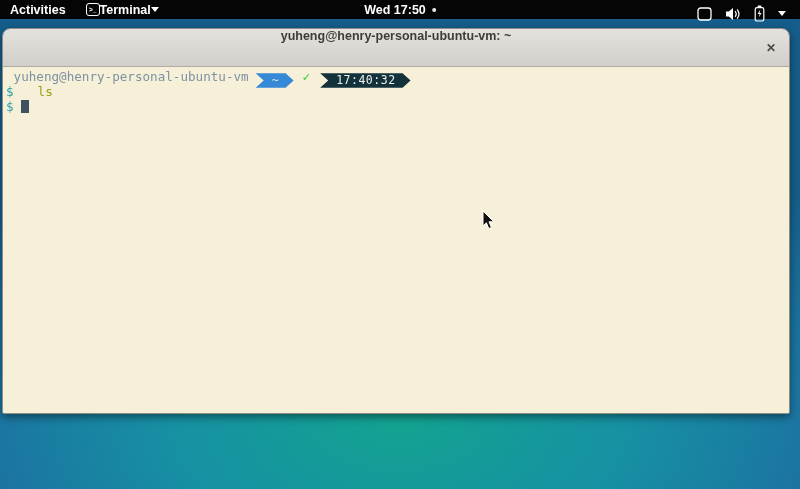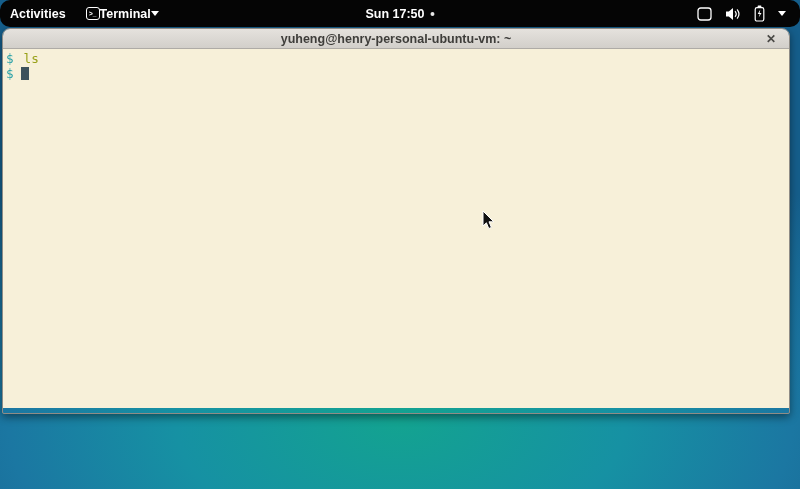--- a/index.html
+++ b/index.html
@@ -2,61 +2,61 @@
 <html style="--topbar-bg: #050505; --terminal-bg: #f7f0d9; --accent-blue: #3689d6; --prompt-dark: #14323c; --prompt-user: #7d92a2; --check-green: #35cc35; --dir-teal: #2aa1a8; --cmd-olive: #98a018; --cursor-col: #3d525c; --desktop-center: #13a390; --desktop-edge: #155e8b;"><head>
 <meta charset="utf-8">
 <style>
   * { margin:0; padding:0; box-sizing:border-box; }
   html,body { width:800px; height:489px; overflow:hidden; }
   body { font-family:"Liberation Sans", sans-serif; position:relative;
          background: radial-gradient(ellipse 560px 320px at 50% 86%,
                      var(--desktop-center) 0%, #1691a3 40%, #1b77a2 70%, var(--desktop-edge) 100%); }
 
   
-  .topbar { position:absolute; left:0; top:0; width:800px; height:27px;
+  .topbar { position:absolute; left:0; top:0; width:800px; height:19px;
             background:var(--topbar-bg); color:#fff; display:flex; align-items:center;
-            font-size:12.5px; font-weight:700; z-index:30;border-radius:10px; }
+            font-size:12.5px; font-weight:700; z-index:30; }
   .tb-left { display:flex; align-items:center; }
   .tb-item { padding:0 10px; height:27px; display:flex; align-items:center; cursor:default; }
   .app-ind { gap:0; }
   .term-ic { width:14px; height:13px; border:1px solid #fff; border-radius:3px;
              display:inline-flex; align-items:center; justify-content:center; }
   .term-ic-txt { font-size:6.5px; font-weight:700; letter-spacing:0; transform:translateY(-.5px); }
   .chev-dn { width:0; height:0; border-left:4px solid transparent; border-right:4px solid transparent;
              border-top:5px solid #fff; display:inline-block; }
   .tb-center { position:absolute; left:50%; transform:translateX(-50%); height:27px;
                display:flex; align-items:center; gap:6px; }
   .notif-dot { width:4px; height:4px; border-radius:50%; background:#e8e8e8; display:inline-block; }
   .tb-right { position:absolute; right:8px; top:0; height:27px; display:flex; align-items:center; gap:13px; padding:0 6px; }
 
   
   .window { position:absolute; left:2px; top:28px; width:788px; height:386px;
             border:1px solid #8f8c86; border-radius:8px 8px 2px 2px;
             box-shadow:0 3px 9px rgba(0,0,0,.45); overflow:hidden; z-index:10; }
-  .titlebar { height:20px; background:linear-gradient(#e5e2dd,#d2cfca);
+  .titlebar { height:38px; background:linear-gradient(#e5e2dd,#d2cfca);
               border-bottom:1px solid #aeaba6; position:relative;
-              display:flex; align-items:center; justify-content:center; }
+              display:flex; align-items:flex-start; justify-content:center; }
   .titlebar .title { font-size:12.5px; font-weight:700; color:#3e3d3a; }
   .close-btn { position:absolute; right:13px; top:50%; transform:translateY(-50%);
                font-size:12px; font-weight:700; color:#4a4946; cursor:default; line-height:1; }
   .term { height:359px; background:var(--terminal-bg); padding:3px 0 0 3px;
           font-family:"DejaVu Sans Mono","Liberation Mono",monospace;
           font-size:12.6px; line-height:14.9px; color:#444; }
   .row { white-space:pre; height:14.9px; }
 
   
   .puser { color:var(--prompt-user); padding-left:7.6px; }
   .pl { display:inline-flex; align-items:center; height:14.5px; vertical-align:-3px;
         font-size:11.5px; padding:0 15px 0 16px;
         clip-path:polygon(0 0, calc(100% - 8px) 0, 100% 50%, calc(100% - 8px) 100%, 0 100%, 8px 50%); }
   .pl.blue { background:var(--accent-blue); color:#cfe6f7; margin-left:7px; }
   .pl.dark { background:var(--prompt-dark); color:#ecf2ec; margin-left:5px; letter-spacing:.5px; }
   .pcheck { color:var(--check-green); font-weight:700; margin:0 5px 0 9px; }
   .dollar { color:var(--dir-teal); }
-  .cmd { color:var(--cmd-olive); margin-left:10px;text-align:right; }
+  .cmd { color:var(--cmd-olive); margin-left:24px;text-align:right; }
   .dirs { color:var(--dir-teal); }
   .cursor { display:inline-block; width:7.6px; height:13.5px; background:var(--cursor-col);
             vertical-align:-2.5px; margin-left:7.6px; }
 
   .mouse { position:absolute; left:482px; top:211px; z-index:40; }
 </style>
 </head>
 <body>
 
 <div class="topbar">
@@ -65,21 +65,21 @@
     <div class="tb-item app-ind">
       <span class="term-ic">
           <span class="term-ic-txt">&gt;_</span>
         </span>
       <span>Terminal</span>
       <span class="chev-dn"></span>
     </div>
   </div>
 
   <div class="tb-center">
-    <span>Sun 17:50</span>
+    <span>Wed 17:50</span>
     <span class="notif-dot"></span>
   </div>
 
   <div class="tb-right">
     <svg width="15" height="14" viewBox="0 0 15 14">
       <rect x="1" y="1" width="13" height="12" rx="2.8" fill="none" stroke="#fff" stroke-width="1.3"></rect>
     </svg>
     <svg width="16" height="14" viewBox="0 0 16 14">
       <path d="M1 4.6h2.8L8 1v12L3.8 9.4H1z" fill="#fff"></path>
       <path d="M10.3 4.5a4.1 4.1 0 0 1 0 5" stroke="#fff" fill="none" stroke-width="1.2" stroke-linecap="round"></path>
@@ -94,20 +94,21 @@
   </div>
 </div>
 
 <div class="window">
   <div class="titlebar">
     <span class="title">yuheng@henry-personal-ubuntu-vm: ~</span>
     <span class="close-btn">✕</span>
   </div>
 
   <div class="term">
+    <div class="row"><span class="puser">yuheng@henry-personal-ubuntu-vm</span><span class="pl blue">~</span><span class="pcheck">✓</span><span class="pl dark">17:40:32</span></div>
 
     <div class="row"><span class="dollar">$</span><span class="cmd">ls</span></div>
 
 
 
     <div class="row"><span class="dollar">$</span><span class="cursor"></span></div>
   </div>
 </div>
 
 <svg class="mouse" width="14" height="20" viewBox="0 0 14 20">

